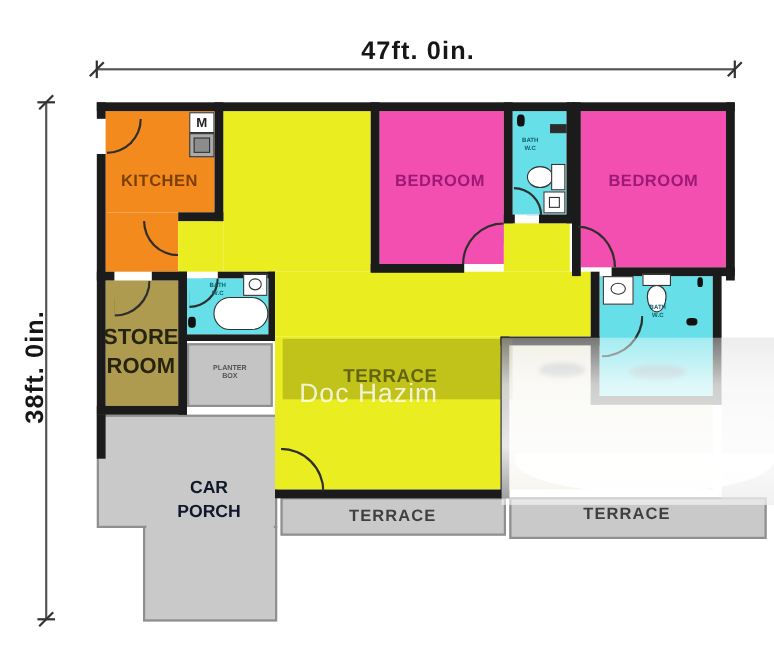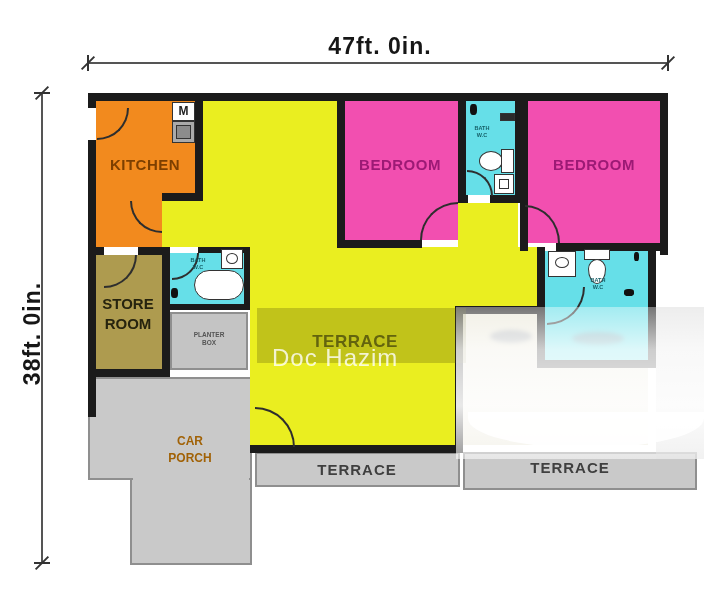--- a/index.html
+++ b/index.html
@@ -122,24 +122,24 @@
   <div class="fix" style="left:584px;top:249px;width:26px;height:11px;"></div>
   <div class="fix" style="left:588px;top:259px;width:18px;height:25px;border-radius:50% 50% 50% 50%/40% 40% 60% 60%;"></div>
   <div class="blob" style="left:624px;top:289px;width:10px;height:7px;"></div>
   <div class="blob" style="left:634px;top:252px;width:5px;height:9px;"></div>
 
   <div style="position:absolute;left:257px;top:308px;width:209px;height:55px;background:rgba(85,85,12,0.28);"></div>
 
   <div class="label" style="left:95px;top:155px;width:100px;font-size:15px;color:#7d3f00;letter-spacing:.5px;">KITCHEN</div>
   <div class="label" style="left:340px;top:155px;width:120px;font-size:15px;color:#9c1a75;letter-spacing:.5px;">BEDROOM</div>
   <div class="label" style="left:534px;top:155px;width:120px;font-size:15px;color:#9c1a75;letter-spacing:.5px;">BEDROOM</div>
-  <div class="label" style="left:88px;top:294px;width:80px;font-size:15px;color:#26230e;">STORE
+  <div class="label" style="left:88px;top:294px;width:80px;font-size:20px;color:#26230e;">STORE
 ROOM</div>
   <div class="label" style="left:300px;top:331px;width:110px;font-size:17px;color:#63640e;letter-spacing:.5px;">TERRACE</div>
-  <div class="label" style="left:130px;top:433px;width:120px;font-size:12px;color:#a16207;line-height:1.4;">CAR
+  <div class="label" style="left:130px;top:433px;width:120px;font-size:16px;color:#0f172a;line-height:1.4;">CAR
 PORCH</div>
   <div class="label" style="left:180px;top:331px;width:58px;font-size:6.5px;color:#555;">PLANTER
 BOX</div>
   <div class="label" style="left:462px;top:125px;width:40px;font-size:5.5px;color:#155e66;">BATH
 W.C</div>
   <div class="label" style="left:178px;top:257px;width:40px;font-size:5.5px;color:#155e66;">BATH
 W.C</div>
   <div class="label" style="left:578px;top:277px;width:40px;font-size:5.5px;color:#155e66;">BATH
 W.C</div>
 

